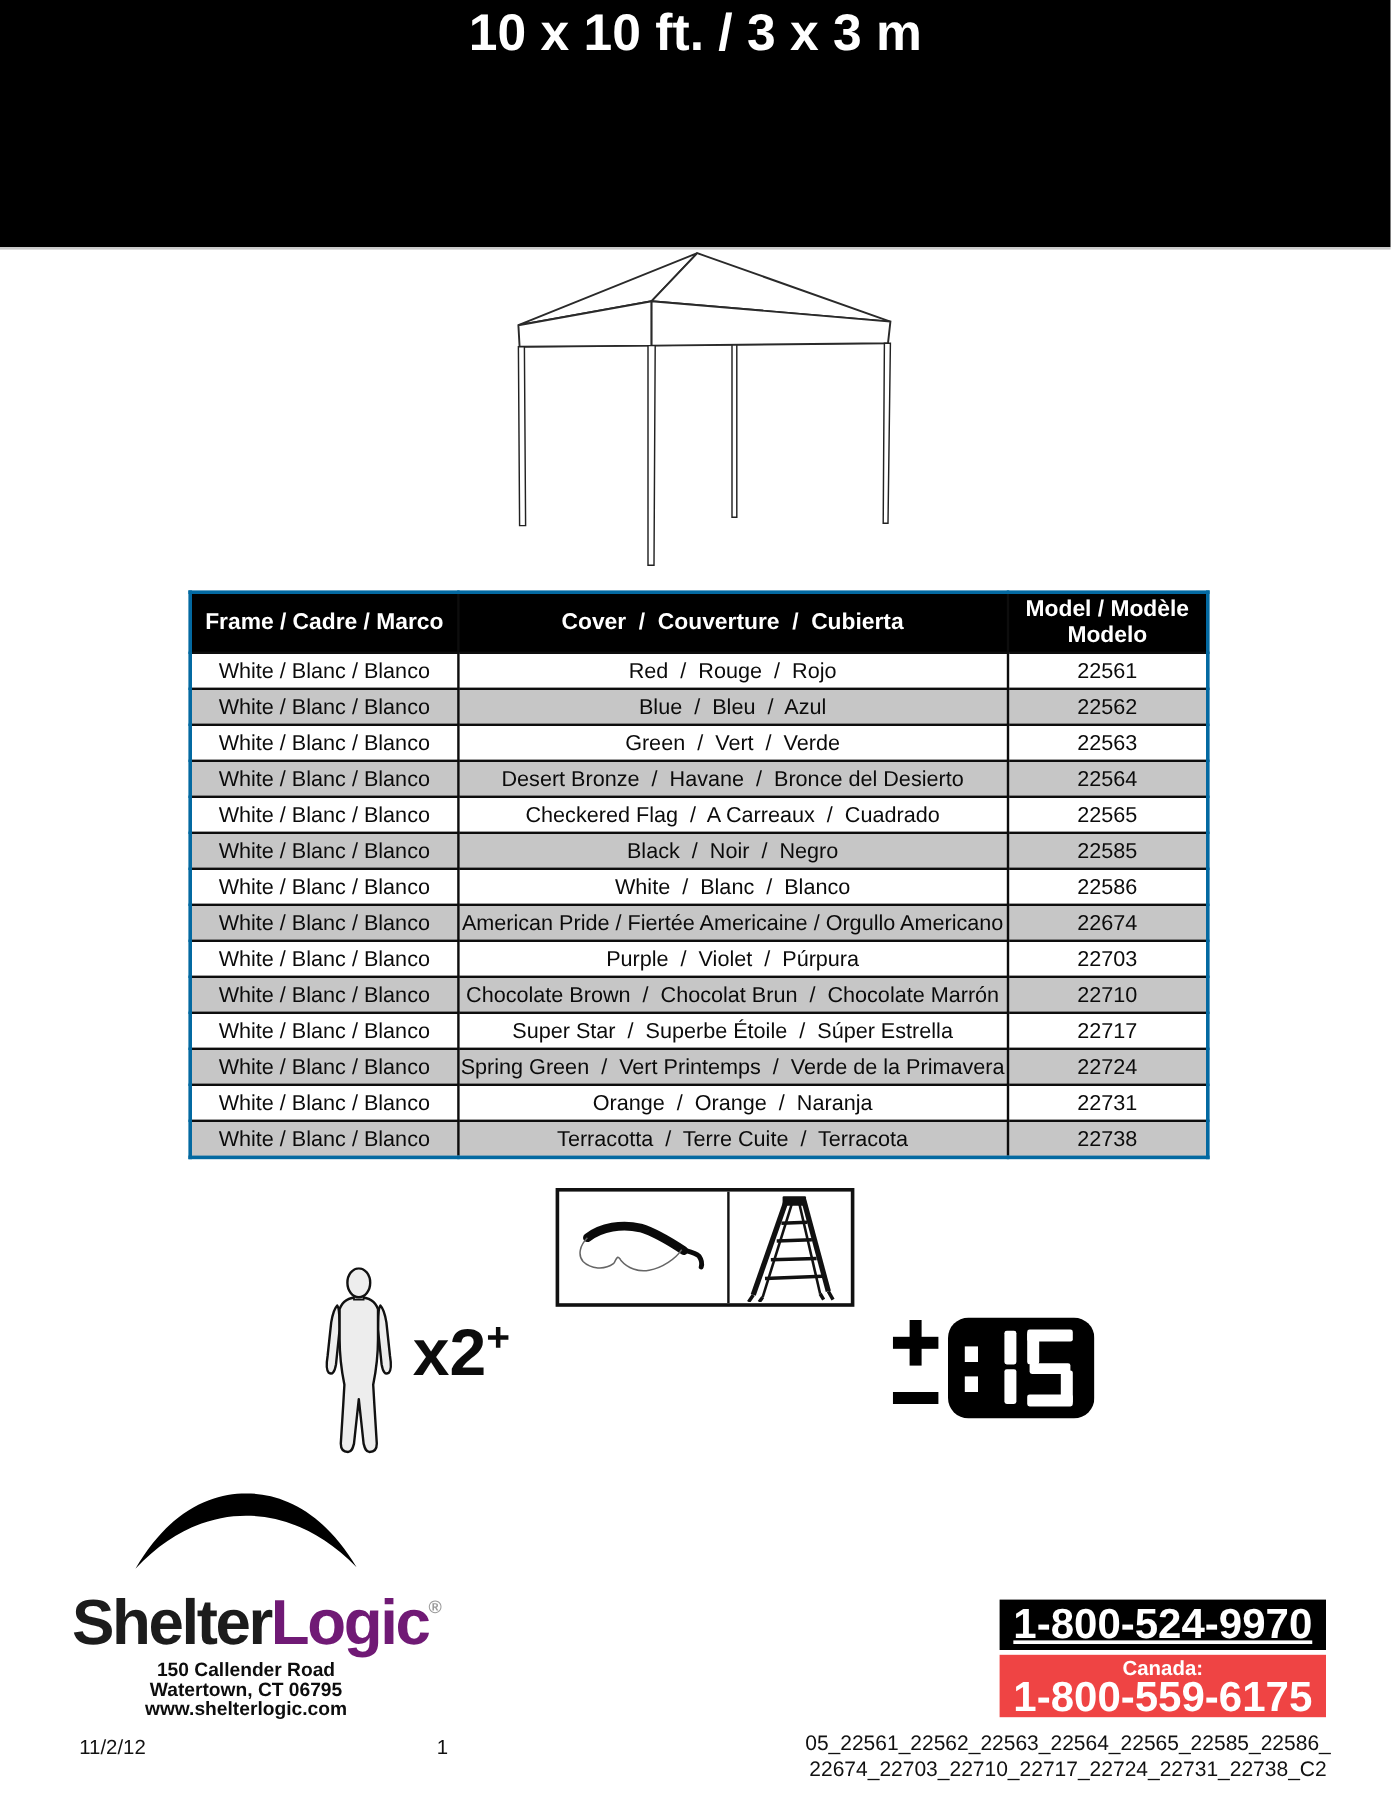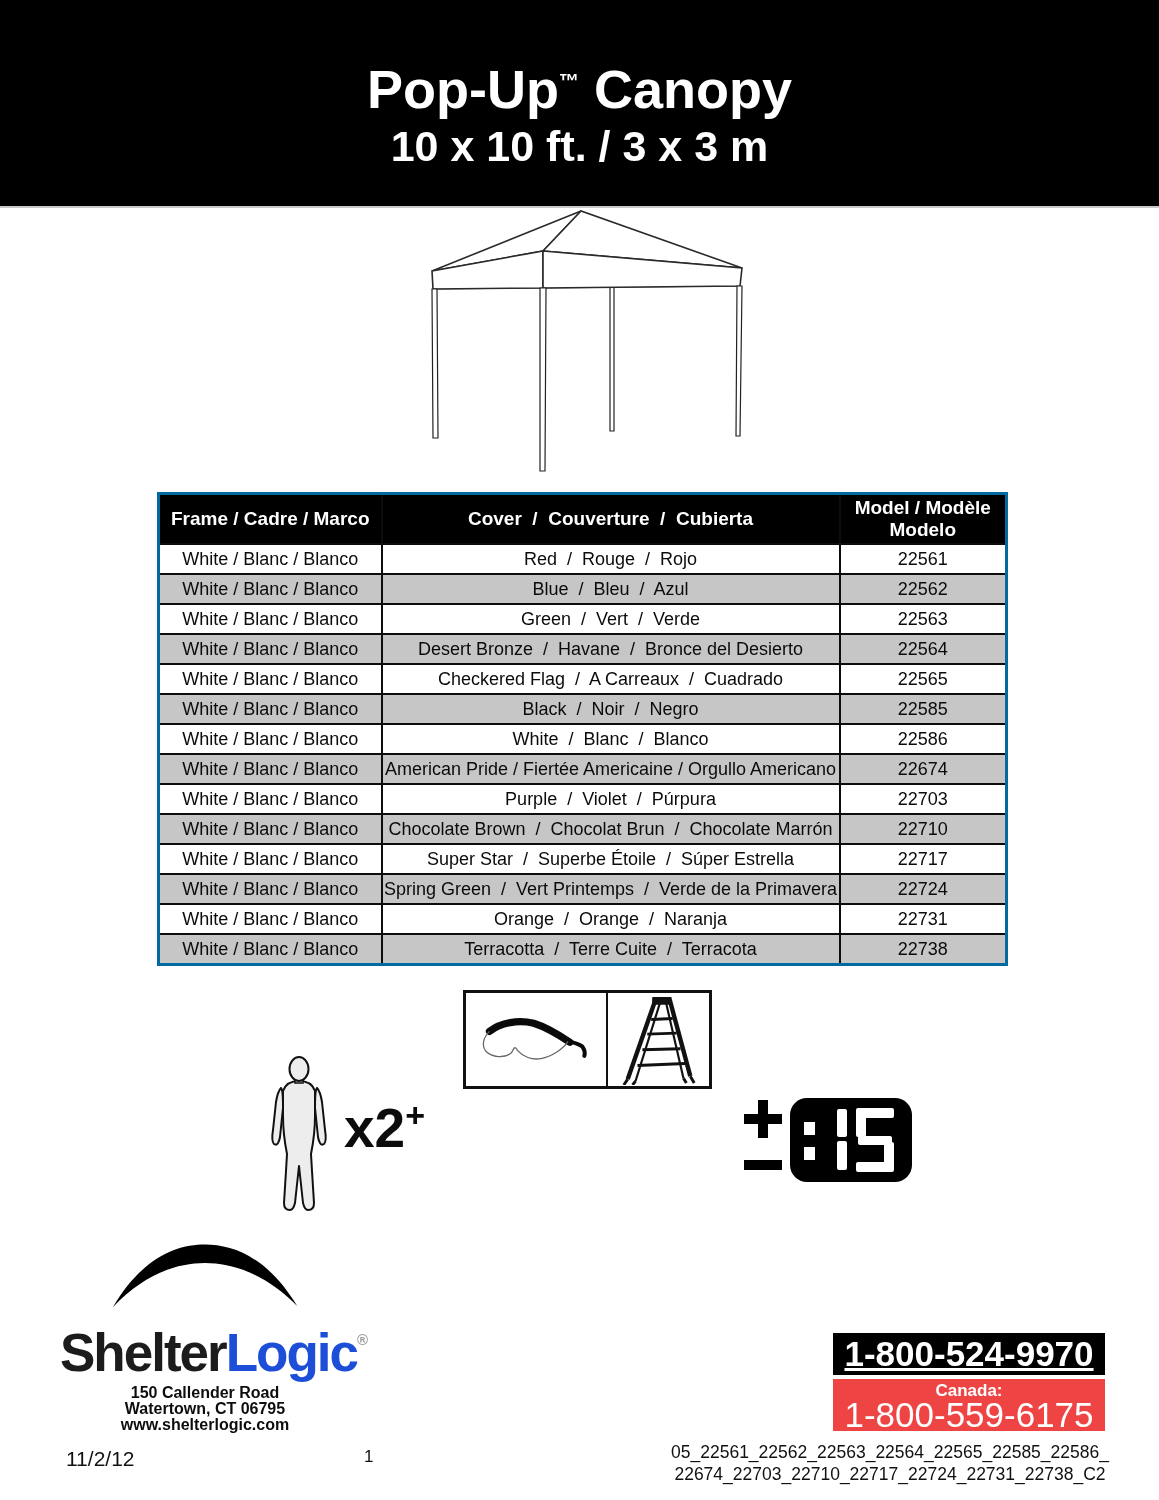--- a/index.html
+++ b/index.html
@@ -40,45 +40,44 @@
 
   
   .pm-icon{position:absolute;left:744px;top:1100px;width:40px;height:74px;}
   .clock{position:absolute;left:790px;top:1098px;width:122px;height:84px;}
 
   
   .logo-block{position:absolute;left:60px;top:1243px;width:290px;text-align:center;}
   .logo-arch{display:block;margin:0 auto;width:192px;height:67px;}
   .logo-text{font-size:53px;font-weight:bold;line-height:56px;letter-spacing:-2px;margin-top:2px;white-space:nowrap;}
   .logo-shelter{color:#1c1c1c;}
-  .logo-logic{color:#1d4ed8;}
+  .logo-logic{color:#701a75;}
   .logo-reg{font-size:15px;color:#9b9b9b;vertical-align:26px;letter-spacing:0;}
   .logo-address{margin-top:4px;font-weight:bold;font-size:16px;line-height:15.8px;color:#0d0d0d;}
 
   
   .phone-bar-us{position:absolute;left:833px;top:1333px;width:272px;height:42px;background:#000;
                 color:#fff;font-weight:bold;font-size:35px;text-align:center;line-height:42px;text-decoration:underline;}
   .phone-bar-ca{position:absolute;left:833px;top:1379px;width:272px;height:52px;background:#ef4444;
                 color:#fff;text-align:center;}
   .canada-label{font-size:17px;line-height:19px;padding-top:2px;font-weight:bold;}
-  .canada-num{font-size:35px;line-height:30px;font-weight:normal;}
-
-  
-  .footer-date{position:absolute;left:66px;top:1447px;font-size:21px;}
+  .canada-num{font-size:35px;line-height:30px;font-weight:bold;}
+
+  
+  .footer-date{position:absolute;left:66px;top:1447px;font-size:17px;}
   .footer-page{position:absolute;left:364px;top:1447px;font-size:17px;}
   .footer-codes{position:absolute;left:650px;top:1441px;width:480px;text-align:center;
                 font-size:17.5px;line-height:22px;white-space:nowrap;}
 </style>
 </head>
 <body>
 
 <div class="page">
 
   <div class="title-bar">
-    <div class="title"><span>Pop-Up</span><span class="tm">™</span><span> Canopy</span></div>
     <div class="subtitle">10 x 10 ft. / 3 x 3 m</div>
   </div>
 
   <svg class="canopy" viewBox="0 0 345 270">
     <polygon points="13,83 123,82 320,80 280,71 50,71" fill="#cfcfcf" stroke="#555" stroke-width="1"></polygon>
     <path d="M13,83 L100,71 M40,72 L123,82 M123,82 L210,71 M160,71 L245,79 M200,72 L270,79 M245,79 L320,80" stroke="#333" stroke-width="1" fill="none"></path>
     <polygon points="190,75 194,75 194,225 190,225" fill="#fff" stroke="#222" stroke-width="1.2"></polygon>
     <polygon points="161,5 12,65 123,45" fill="#fff" stroke="#2a2a2a" stroke-width="1.6"></polygon>
     <polygon points="161,5 123,45 322,62" fill="#fff" stroke="#2a2a2a" stroke-width="1.6"></polygon>
     <polygon points="12,65 123,45 123,82 13,83" fill="#fff" stroke="#2a2a2a" stroke-width="1.6"></polygon>

